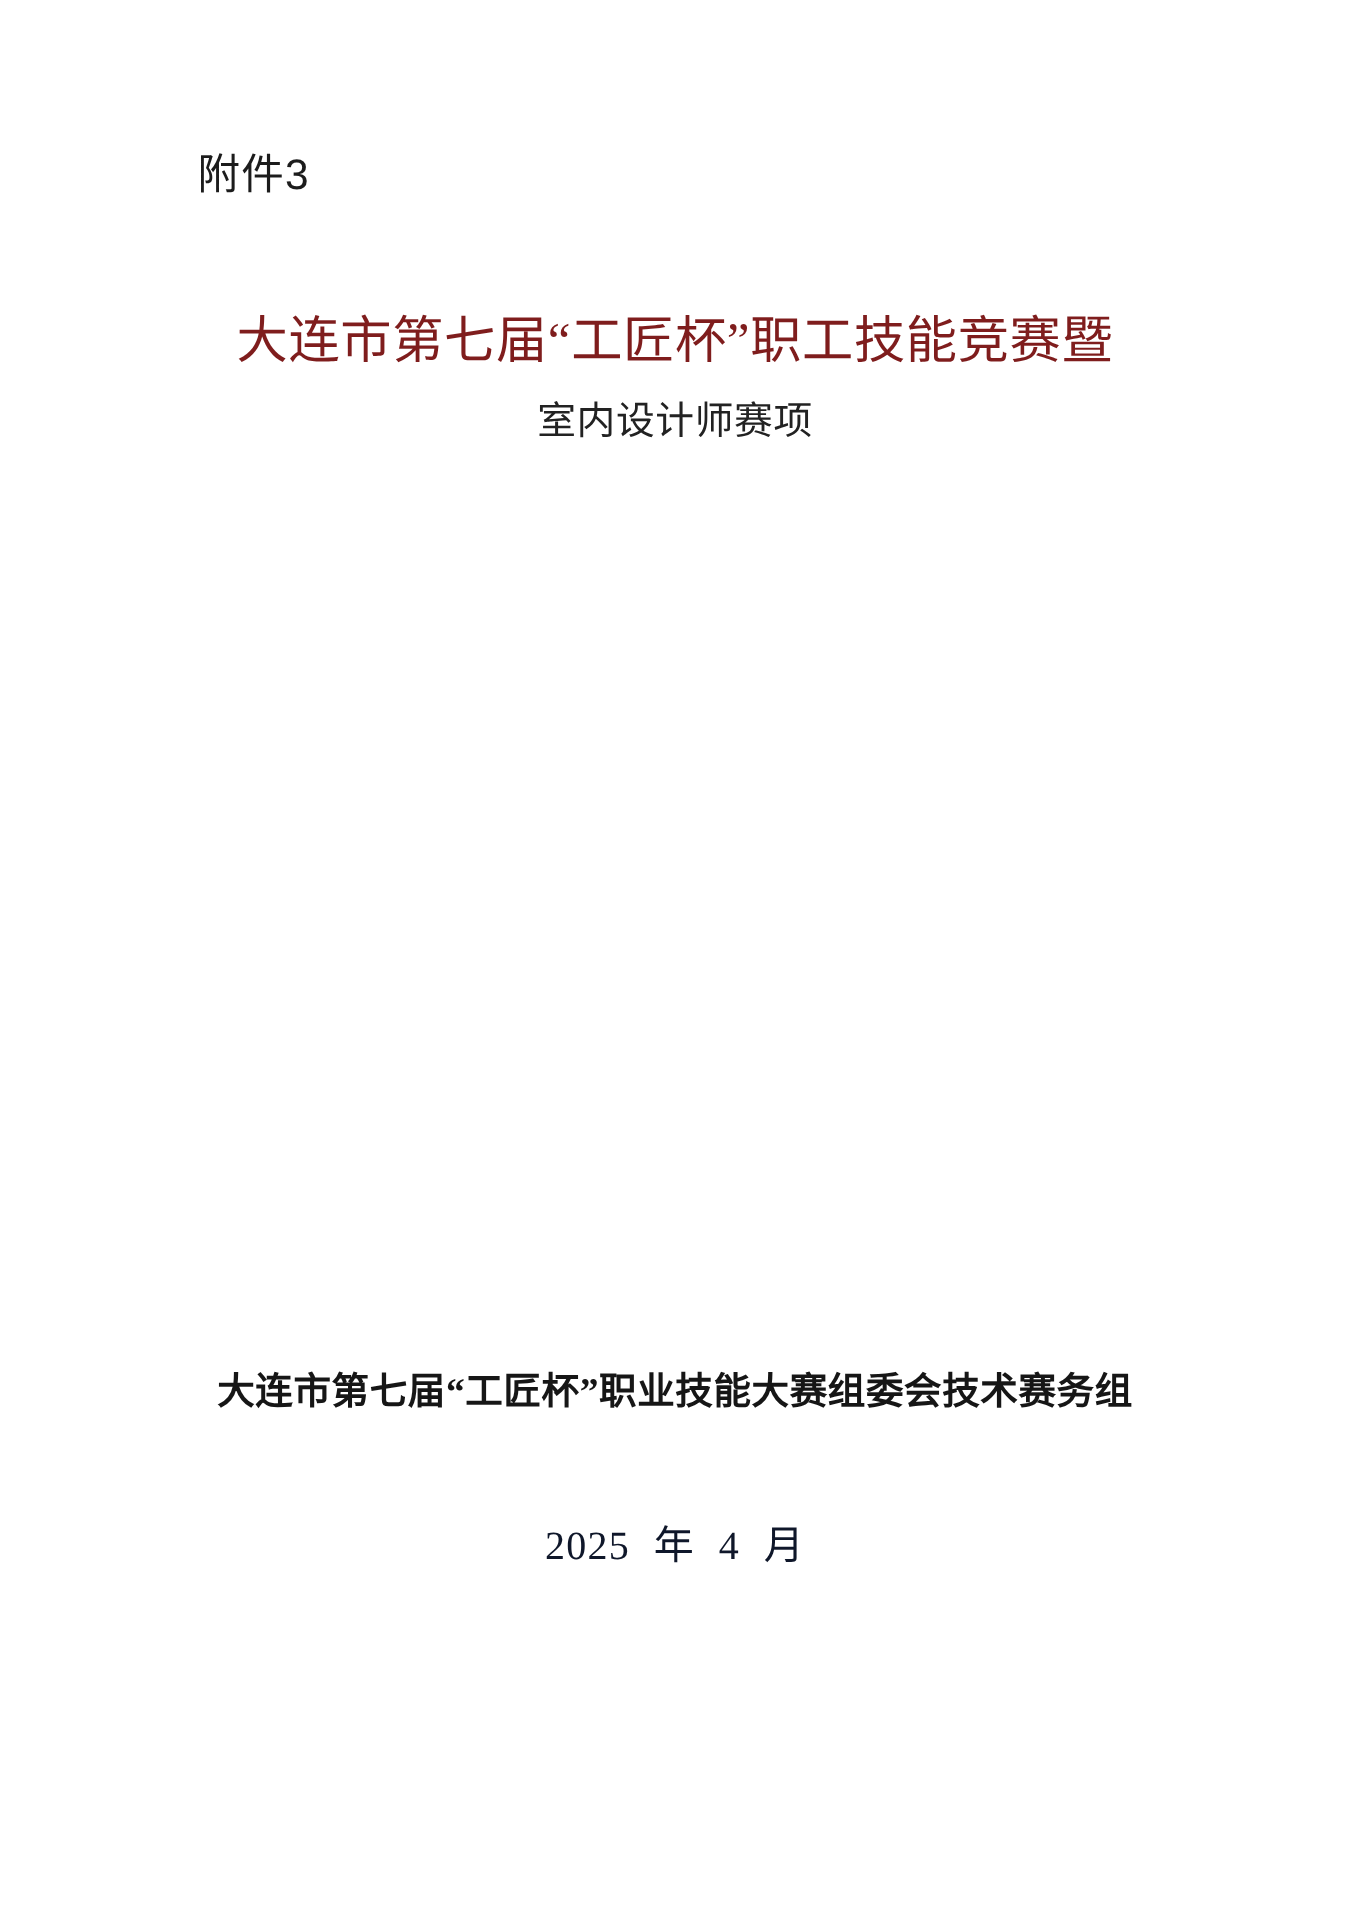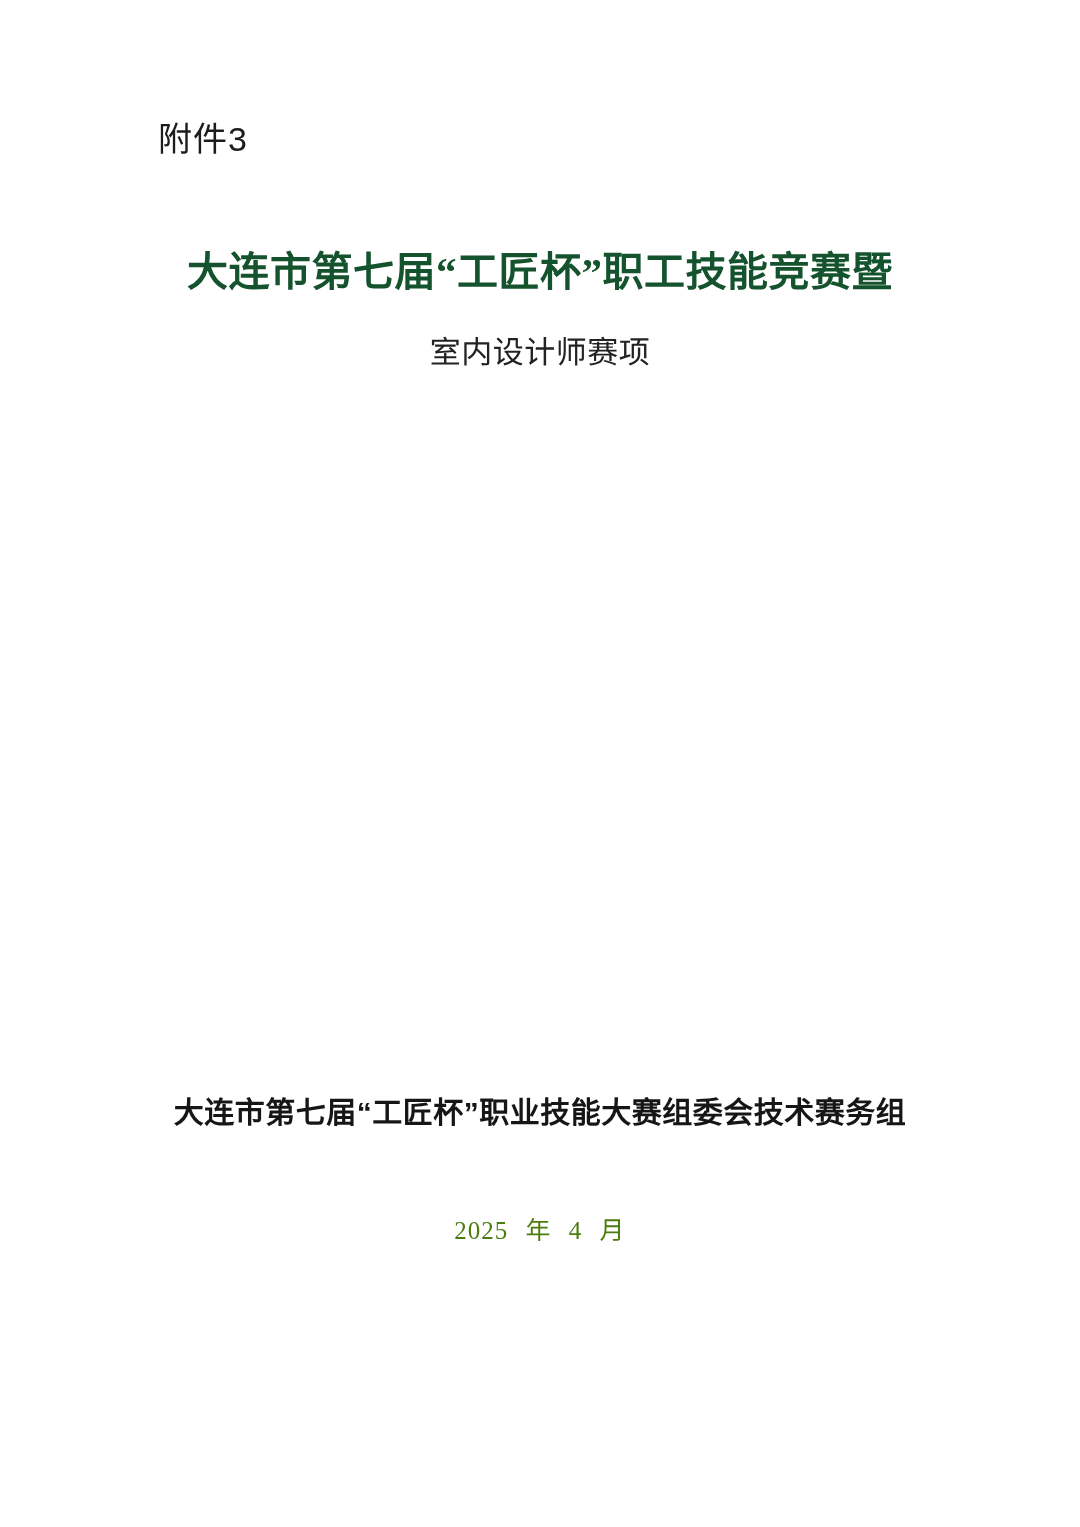--- a/index.html
+++ b/index.html
@@ -29,57 +29,57 @@
   .title-block {
     position: absolute;
     left: 0;
     top: 244px;
     width: 100%;
     text-align: center;
   }
   .title-line {
     font-family: "Liberation Serif", "DejaVu Serif", serif;
     font-size: 41px;
-    font-weight: 700;
+    font-weight: 400;
     line-height: 57px;
-    color: #14532d;
+    color: #7f1d1d;
     letter-spacing: 0.5px;
     white-space: nowrap;
   }
   .subtitle {
-    margin-top: 26px;
+    margin-top: 10px;
     font-family: "Liberation Sans", "DejaVu Sans", sans-serif;
     font-size: 31px;
     font-weight: 400;
     color: #222222;
     letter-spacing: 0.5px;
   }
   .organizer-line {
     position: absolute;
     left: 0;
     top: 1088px;
     width: 100%;
     text-align: center;
-    font-family: Liberation Sans, sans-serif;
+    font-family: Liberation Serif, serif;
     font-size: 30px;
     font-weight: 700;
     color: #161616;
     letter-spacing: 0.5px;
     white-space: nowrap;
   }
   .date-line {
     position: absolute;
     left: 0;
     top: 1210px;
     width: 100%;
     text-align: center;
     font-family: "Liberation Serif", "DejaVu Serif", serif;
-    font-size: 25px;
+    font-size: 32px;
     font-weight: 400;
-    color: #4d7c0f;
+    color: #0f172a;
     word-spacing: 10px;
     letter-spacing: 1px;
   }
 </style>
 </head>
 <body>
 
 <div class="page">
 
   <div class="attachment-label">附件3</div>

